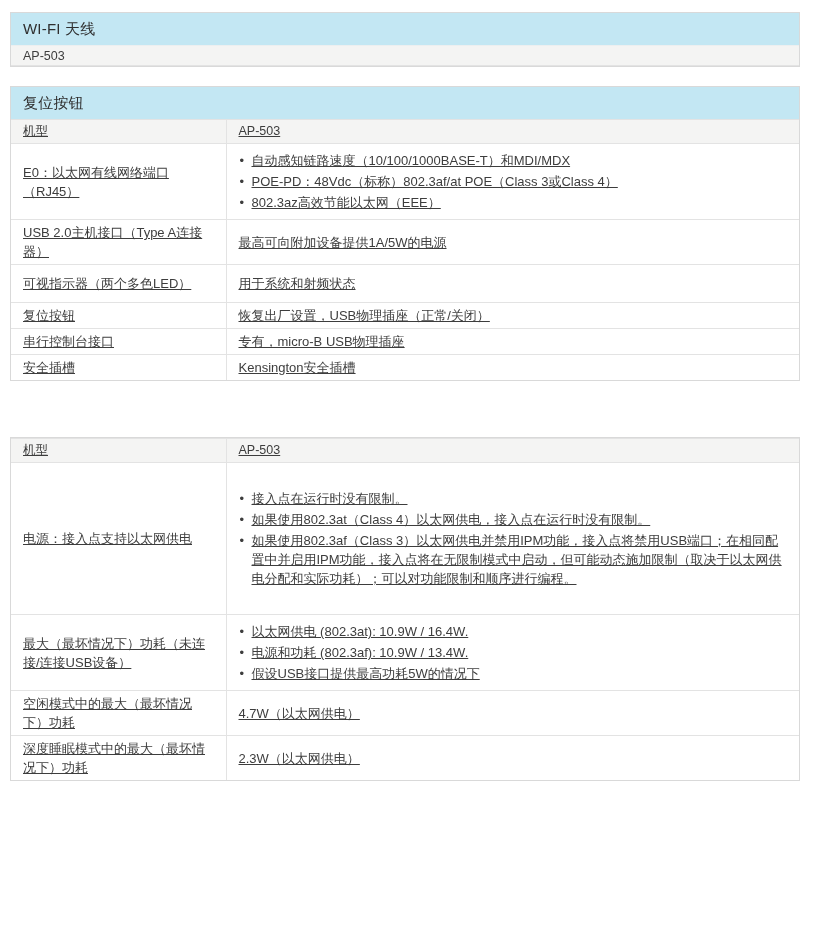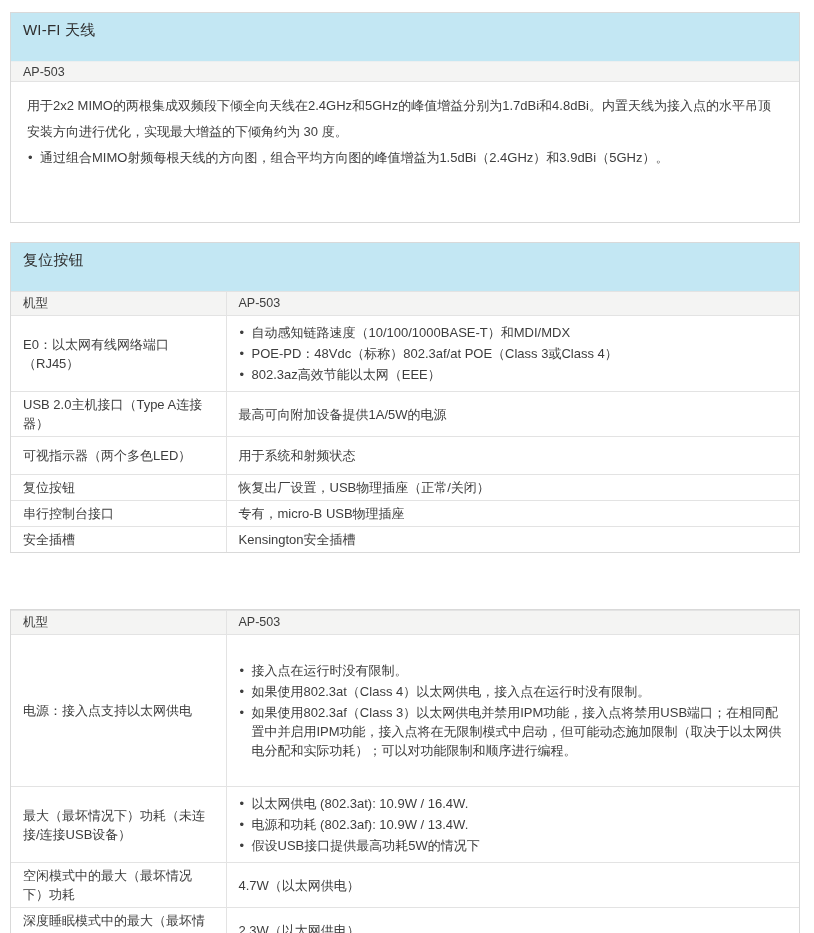--- a/index.html
+++ b/index.html
@@ -22,22 +22,22 @@
   .wrap{padding:12px 14px 0 10px;}
   .panel{
     width:790px;
     border:1px solid var(--border);
     background:#fff;
   }
   .panel.gap-sm{margin-bottom:19px;}
   .panel.gap-lg{margin-bottom:56px;}
   .sec-bar{
     background:var(--header-bg);
-    height:48px;
-    display:flex;align-items:flex-start;
+    height:32px;
+    display:flex;align-items:center;
     padding:8px 12px;
     font-size:15px;
     color:var(--title-text);
     letter-spacing:.2px;
   }
   .model-strip{
     background:var(--model-bg);
     border-top:1px solid #eceff0;
     border-bottom:1px solid var(--row-border);
     height:21px;
@@ -57,20 +57,21 @@
     border-collapse:collapse;
     table-layout:fixed;
     font-size:13px;
   }
   table.spec col.col1{width:215px;}
   table.spec td{
     vertical-align:middle;
     padding:3px 12px;
     border-top:1px solid var(--row-border);
     line-height:19px;
+    text-decoration:underline;
   }
   table.spec td.c2{border-left:1px solid var(--row-border);}
   tr.model td{
     background:var(--model-bg);
     height:22px;
     font-size:12.5px;
     padding:2px 12px;
   }
   .t2r0 td{height:58px;}
   .t2r1 td{height:44px;}
@@ -107,26 +108,20 @@
 
 <div class="wrap">
 
   <section class="panel gap-sm">
     <div class="sec-bar">
       <span>WI-FI 天线</span>
     </div>
     <div class="model-strip">
       <span>AP-503</span>
     </div>
-    <div class="t1-body">
-      <p>用于2x2 MIMO的两根集成双频段下倾全向天线在2.4GHz和5GHz的峰值增益分别为1.7dBi和4.8dBi。内置天线为接入点的水平吊顶安装方向进行优化，实现最大增益的下倾角约为 30 度。</p>
-      <ul class="blist">
-        <li>通过组合MIMO射频每根天线的方向图，组合平均方向图的峰值增益为1.5dBi（2.4GHz）和3.9dBi（5GHz）。</li>
-      </ul>
-    </div>
   </section>
 
   <section class="panel gap-lg">
     <div class="sec-bar">
       <span>复位按钮</span>
     </div>
     <table class="spec">
       <colgroup>
           <col class="col1">
           <col>

